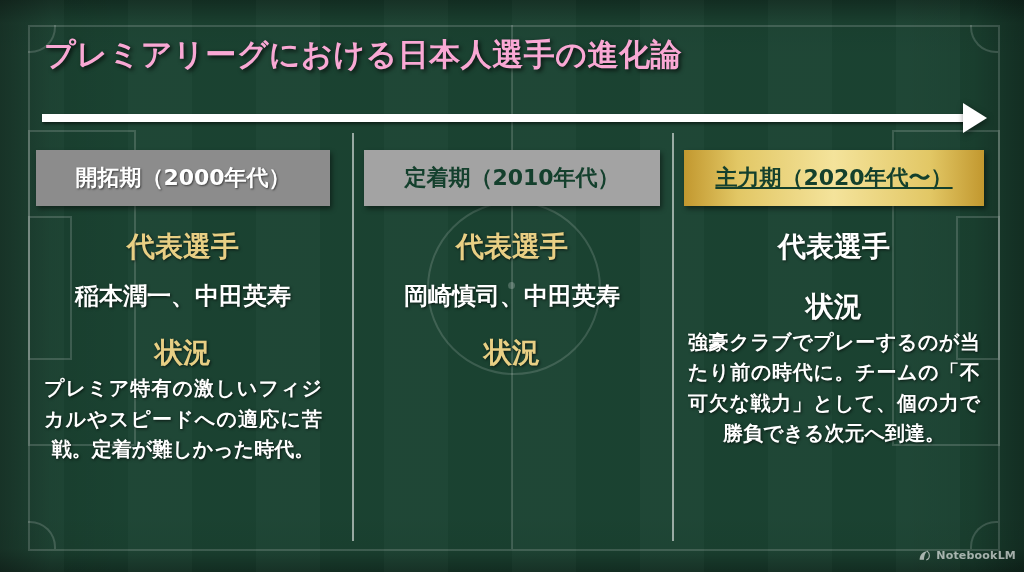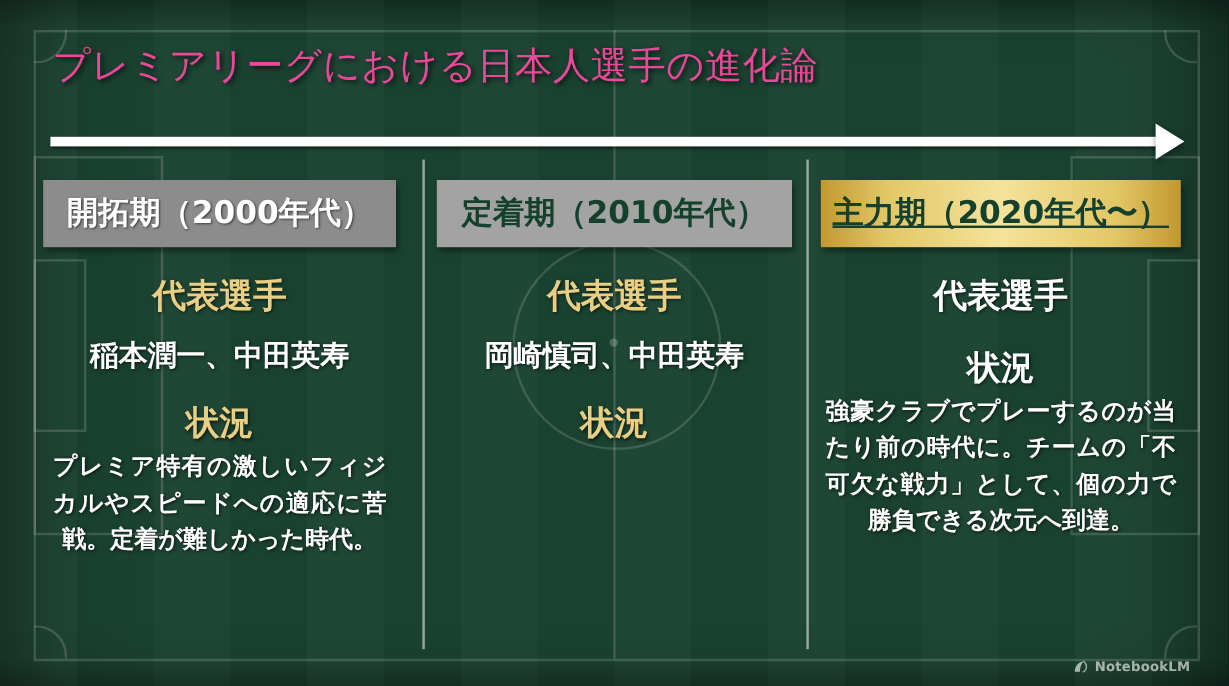--- a/index.html
+++ b/index.html
@@ -52,21 +52,21 @@
   
   .cn{width:26px;height:26px;border:2px solid rgba(255,255,255,.16);position:absolute;}
   #cn1{left:28px;top:25px;border-top:none;border-left:none;border-radius:0 0 26px 0;}
   #cn2{left:970px;top:25px;border-top:none;border-right:none;border-radius:0 0 0 26px;}
   #cn3{left:28px;top:521px;border-bottom:none;border-left:none;border-radius:0 26px 0 0;}
   #cn4{left:970px;top:521px;border-bottom:none;border-right:none;border-radius:26px 0 0 0;}
 
   
   #title{
     position:absolute;left:44px;top:34px;
-    font-size:31px;font-weight:400;color:#ec4899;
+    font-size:31px;font-weight:700;color:#f9a8d4;
     letter-spacing:.5px;white-space:nowrap;
     text-shadow:2px 2px 4px rgba(0,0,0,.75);
   }
 
   
   #arrow-bar{
     position:absolute;left:42px;top:114px;width:930px;height:8px;
     background:#ffffff;box-shadow:1px 2px 3px rgba(0,0,0,.5);
   }
   #arrow-head{
@@ -82,21 +82,21 @@
   #div2{left:672px;}
 
   
   .col{position:absolute;top:150px;text-align:center;}
   #col1{left:36px;width:294px;}
   #col2{left:364px;width:296px;}
   #col3{left:684px;width:300px;}
 
   .hdr{
     height:56px;line-height:56px;
-    font-size:26px;font-weight:700;
+    font-size:22px;font-weight:700;
     box-shadow:2px 3px 5px rgba(0,0,0,.45);
     white-space:nowrap;overflow:hidden;
   }
   .hdr-gray{background:#8c8c8c;color:#ffffff;text-shadow:1px 1px 2px rgba(0,0,0,.55);}
   .hdr-white{background:#a3a3a3;color:#14402d;}
   .hdr-gold{
     background:linear-gradient(90deg,#c2982f 0%,#e2c765 18%,#f4e39b 50%,#e2c765 82%,#c2982f 100%);
     color:#14402d;
     text-decoration:underline;
   }
@@ -116,25 +116,25 @@
   #col1 .names,#col2 .names{white-space:nowrap;}
 
   .desc{
     font-size:20px;font-weight:700;color:#ffffff;
     margin-top:1px;line-height:1.52;
     text-shadow:1px 1px 3px rgba(0,0,0,.7);
     text-align:justify;text-align-last:center;
   }
   #col1 .desc{padding:0 8px;}
   #col2 .desc{padding:0 6px;}
-  #col3 .desc{padding:0 4px;}
+  #col3 .desc{padding:0 4px;font-family:Liberation Serif, serif;}
 
   
   #watermark{
-    position:absolute;right:32px;bottom:10px;
+    position:absolute;right:8px;bottom:10px;
     display:flex;align-items:center;gap:5px;
     color:rgba(255,255,255,.62);font-size:11px;font-weight:600;
     letter-spacing:.2px;
   }
   #watermark svg{display:block;}
 </style>
 </head>
 <body>
 
 <div id="slide">

